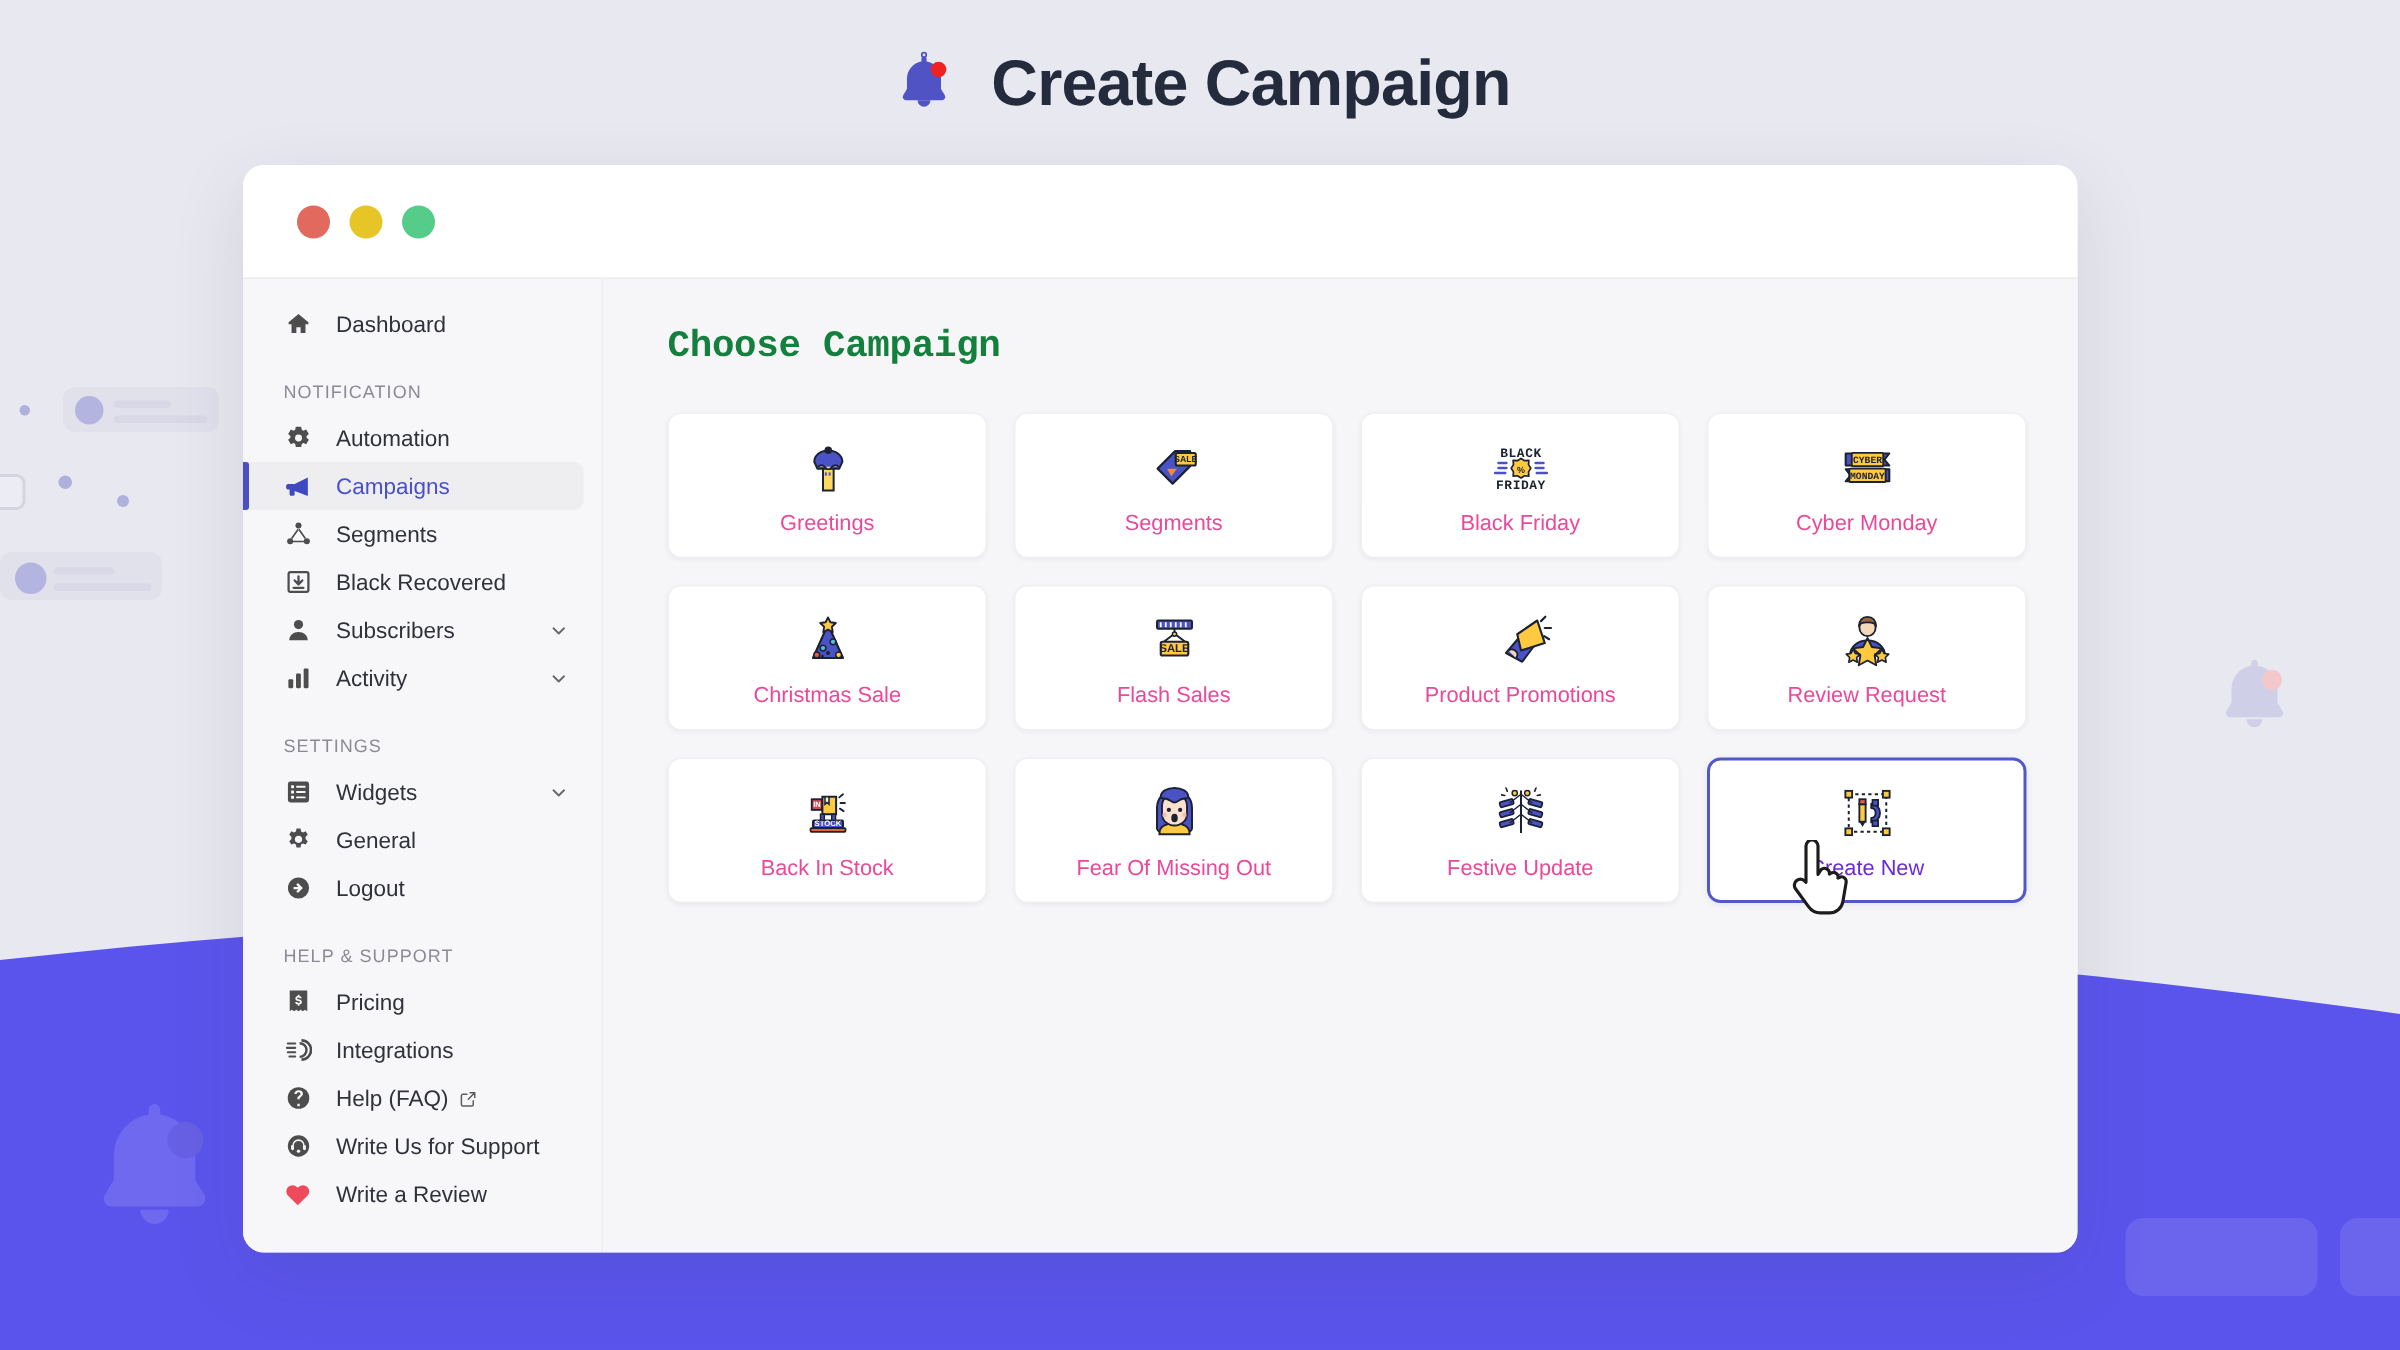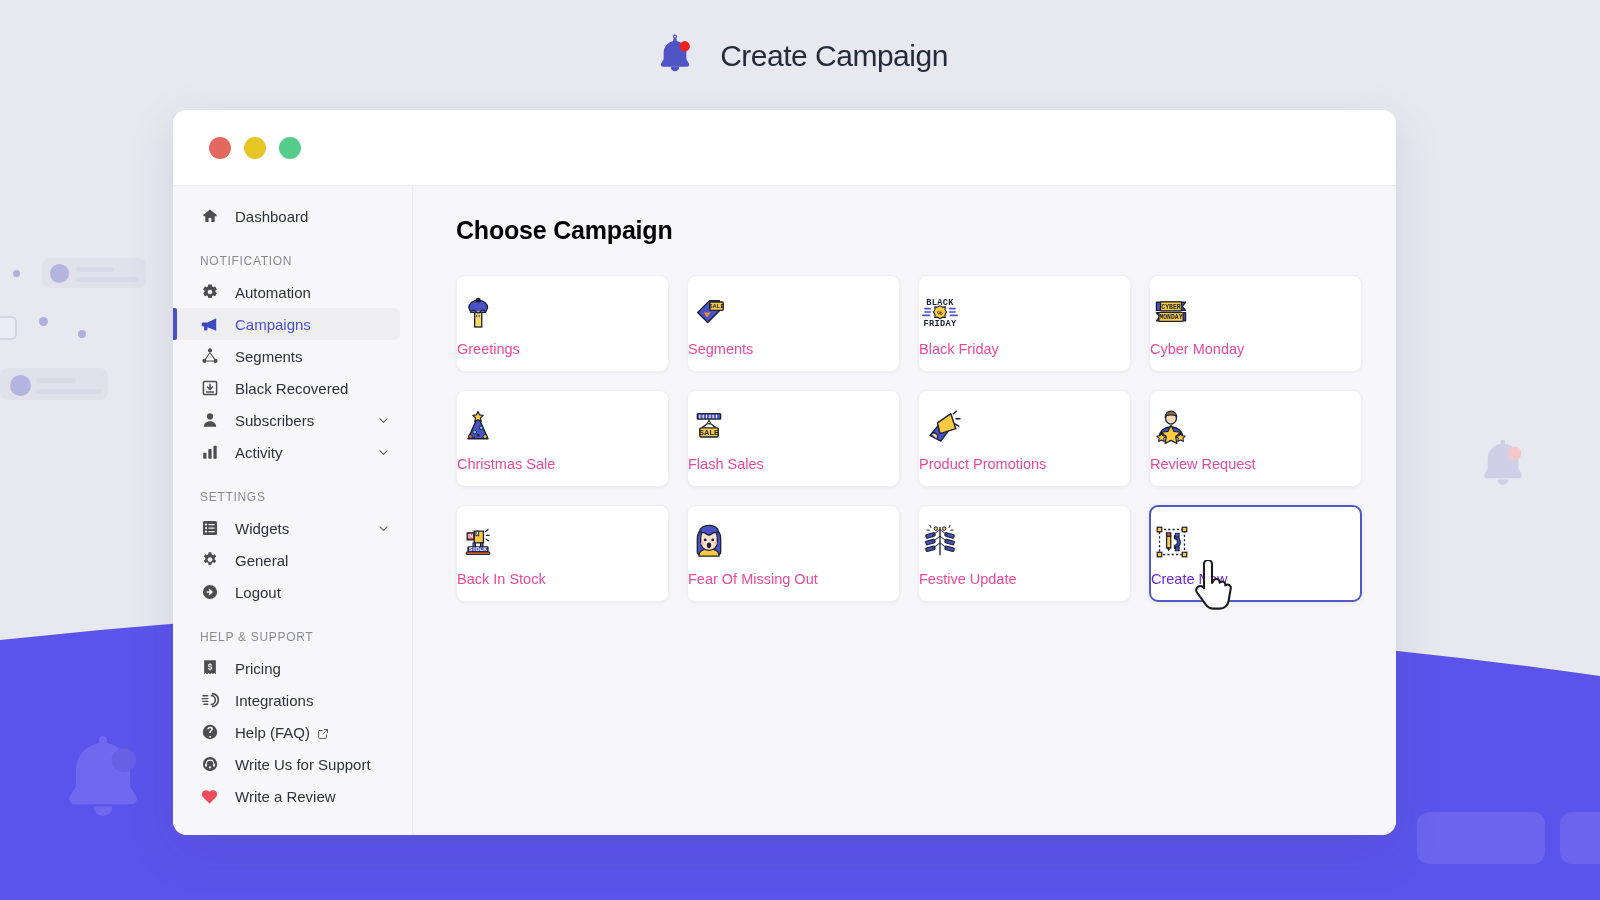--- a/index.html
+++ b/index.html
@@ -77,30 +77,30 @@
     left: 0; top: 0;
     width: 1600px;
     height: 112px;
     display: flex;
     align-items: center;
     justify-content: center;
     gap: 22px;
     z-index: 5;
   }
   #page-header .title-text {
-    font-size: 30px;
-    font-weight: normal;
+    font-size: 43px;
+    font-weight: bold;
     color: #242b3d;
     letter-spacing: -0.5px;
   }
 
   
   #app-window {
     position: absolute;
-    left: 173px;
+    left: 162px;
     top: 110px;
     width: 1223px;
     height: 725px;
     background: #ffffff;
     border-radius: 14px;
     box-shadow: 0 16px 48px rgba(60,60,110,0.13);
     overflow: hidden;
     z-index: 10;
     display: flex;
     flex-direction: column;
@@ -195,40 +195,42 @@
   
   #main {
     flex: 1 1 auto;
     background: #f6f6f8;
     padding: 30px 0 0 0;
     overflow: hidden;
   }
   #main-title {
     font-size: 25px;
     font-weight: bold;
-    color: #000000;
+    color: #15803d;
     margin: 0 0 30px 43px;
     letter-spacing: -0.2px;
+    font-family: Liberation Mono, monospace;
   }
 
   #card-grid {
     display: grid;
     grid-template-columns: repeat(4, 213px);
     gap: 18px;
     margin-left: 43px;
   }
 
   .campaign-card {
     height: 97px;
     background: #ffffff;
     border-radius: 9px;
     border: 1px solid #f0f0f2;
     box-shadow: 0 1px 3px rgba(80,80,120,0.07);
     display: flex;
     flex-direction: column;
+    align-items: center;
     justify-content: center;
     gap: 8px;
     cursor: pointer;
   }
   .campaign-card .card-icon {
     width: 42px; height: 42px;
     display: flex; align-items: center; justify-content: center;
   }
   .campaign-card .card-label {
     font-size: 14.5px;

